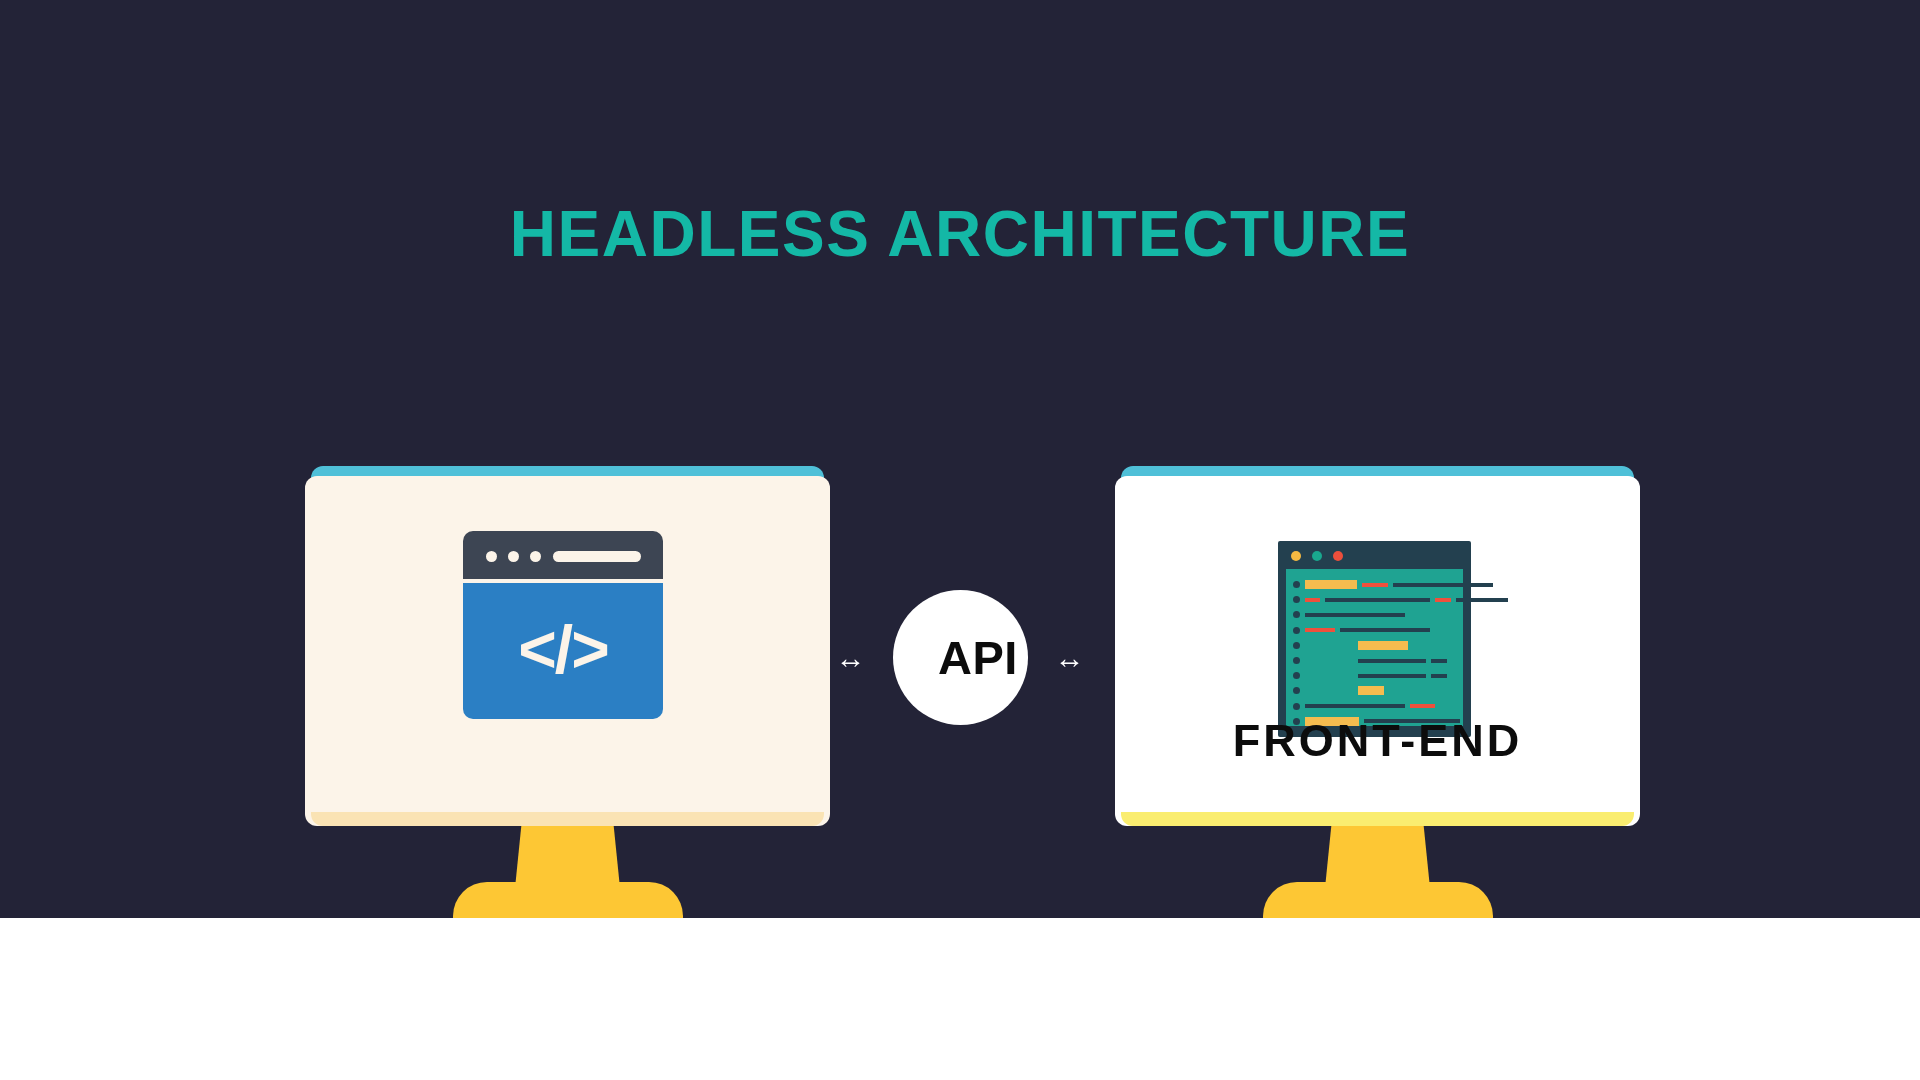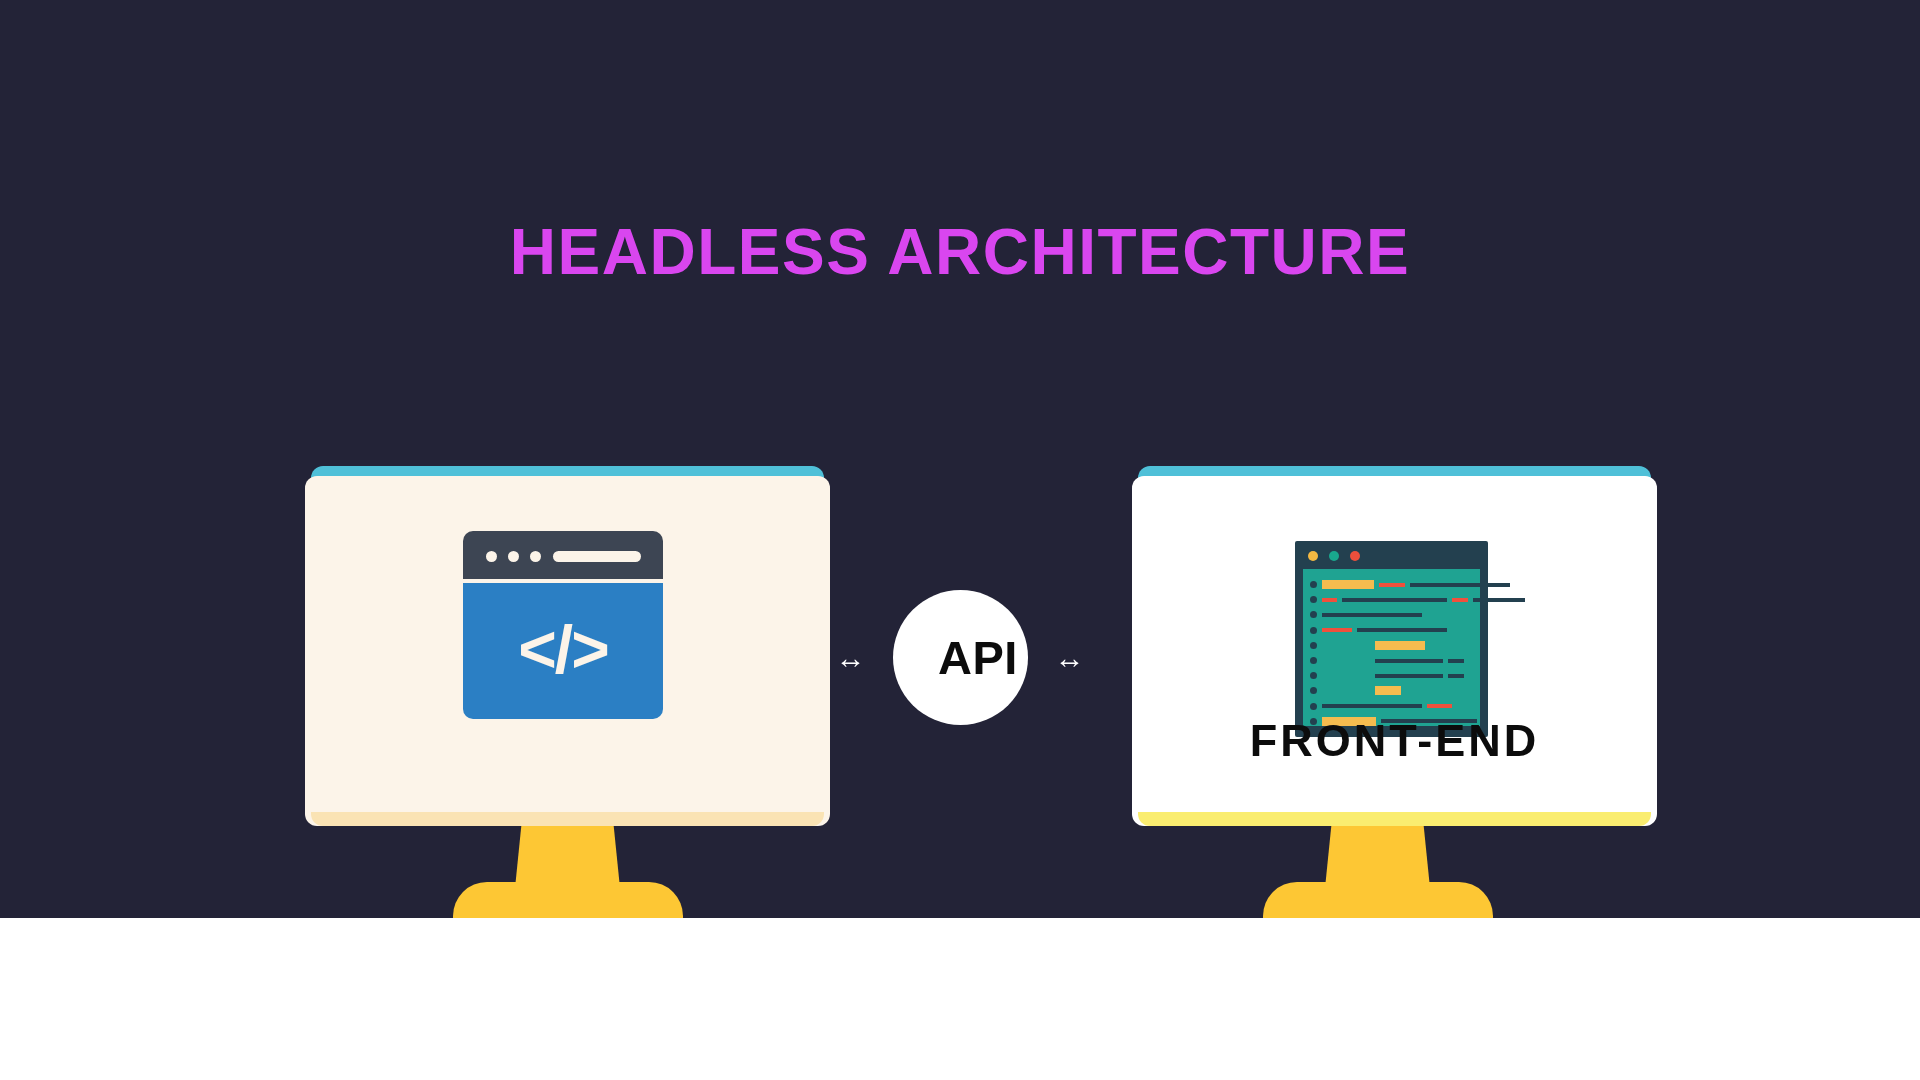--- a/index.html
+++ b/index.html
@@ -18,24 +18,24 @@
   
   #hero {
     position:absolute;
     left:0; top:0;
     width:1920px; height:918px;
     background:#232337;
     overflow:hidden;
   }
   #page-title {
     position:absolute;
-    left:0; top:220px;
+    left:0; top:202px;
     width:1920px;
     text-align:center;
-    color:#d946ef;
+    color:#14b8a6;
     font-size:64px;
     font-weight:bold;
     letter-spacing:1.5px;
     line-height:1;
     white-space:nowrap;
   }
 
   
   .monitor { position:absolute; }
   .monitor-screen {
@@ -73,21 +73,21 @@
 
   
   #monitor-backend { left:305px; top:466px; width:525px; height:360px; }
   #monitor-backend .monitor-screen { width:525px; height:360px; }
   #monitor-backend .screen-topbar { width:513px; }
   #monitor-backend .screen-face { width:525px; height:350px; background:#fcf4e9; }
   #monitor-backend .screen-bottom { width:513px; background:#fae3b4; }
 
   
   #monitor-frontend { left:1115px; top:466px; width:525px; height:360px; }
-  #monitor-frontend .monitor-screen { width:525px; height:360px;margin-left:17px; }
+  #monitor-frontend .monitor-screen { width:525px; height:360px; }
   #monitor-frontend .screen-topbar { width:513px; }
   #monitor-frontend .screen-face { width:525px; height:350px; background:#ffffff; }
   #monitor-frontend .screen-bottom { width:513px; background:#faed70; }
 
   .monitor-label {
     position:absolute;
     left:0; width:525px;
     top:242px;
     text-align:center;
     font-size:45px;

